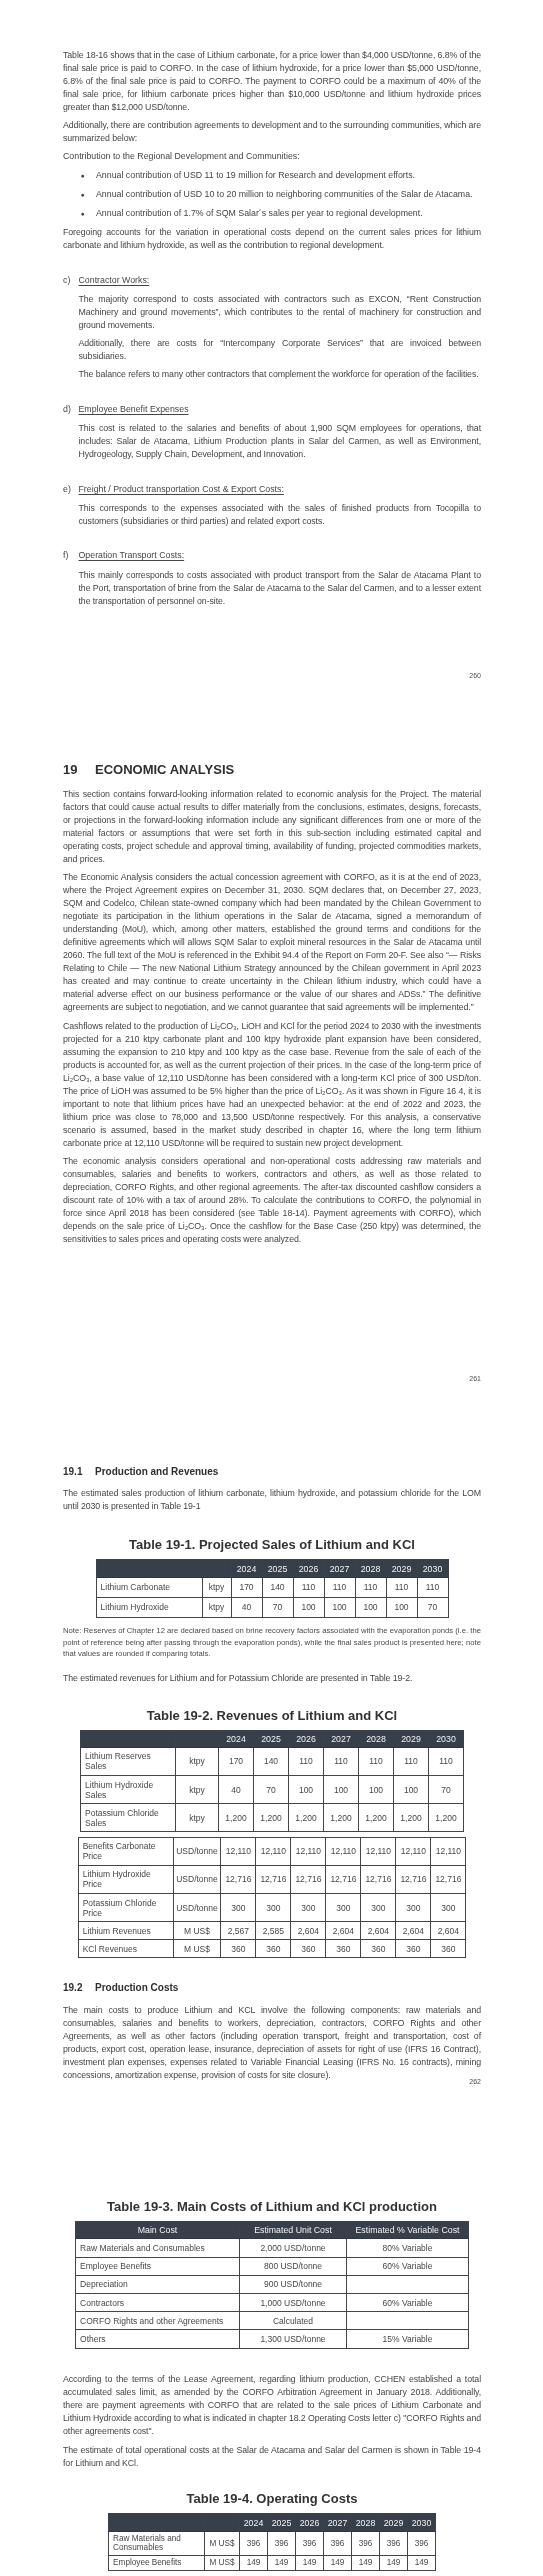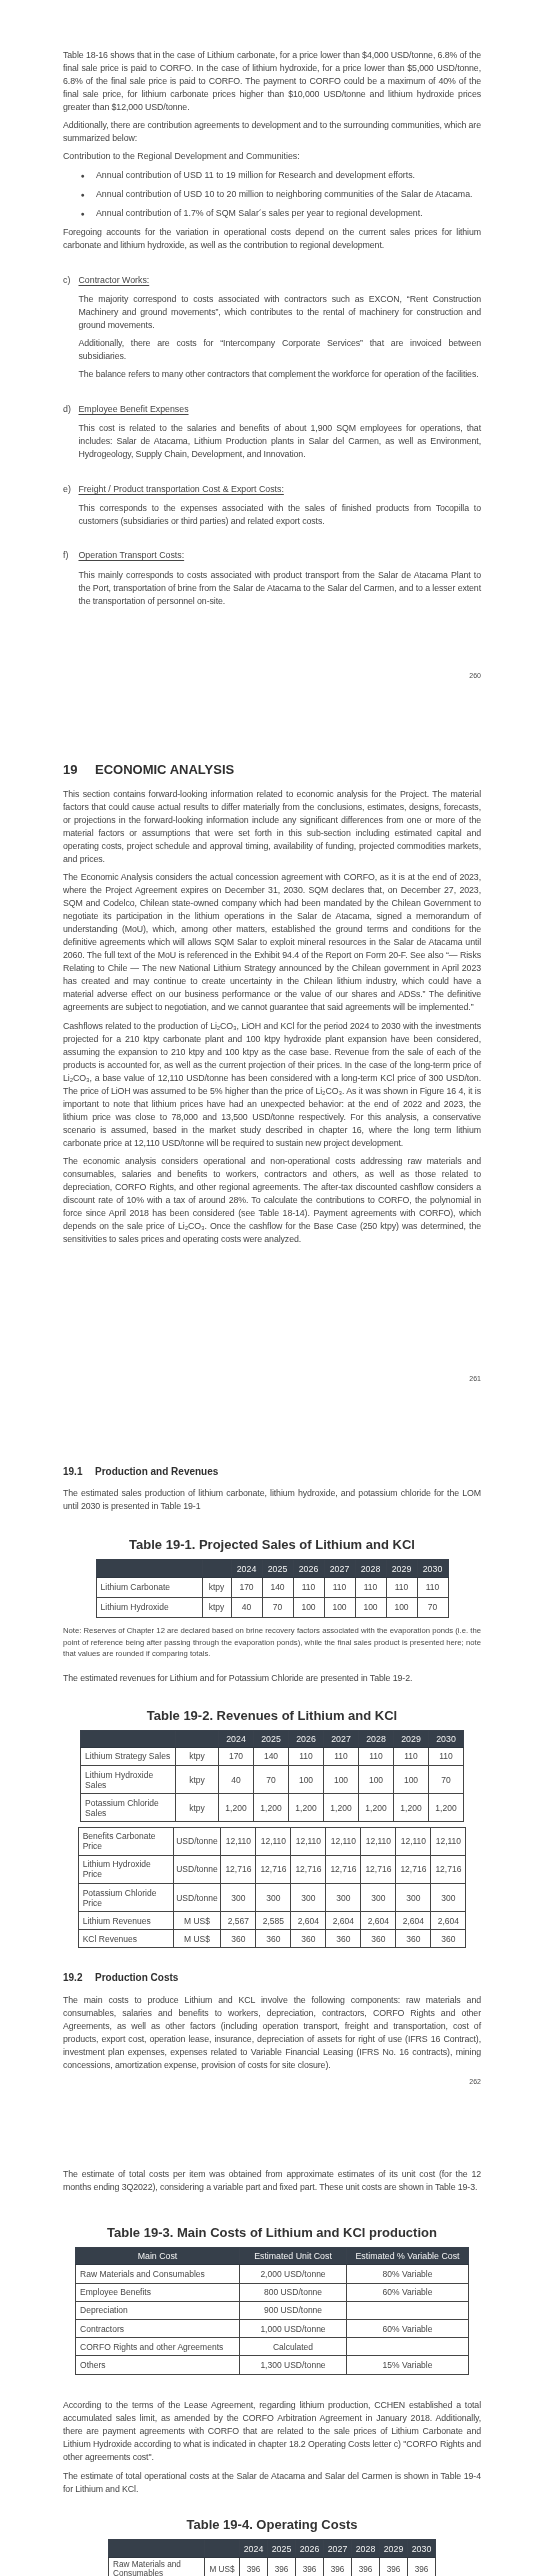--- a/index.html
+++ b/index.html
@@ -201,21 +201,21 @@
               <th>2025</th>
               <th>2026</th>
               <th>2027</th>
               <th>2028</th>
               <th>2029</th>
               <th>2030</th>
             </tr>
           </thead>
           <tbody>
             <tr>
-              <td class="lbl">Lithium Strategy Sales</td>
+              <td class="lbl">Lithium Reserves Sales</td>
               <td>ktpy</td>
               <td>170</td>
               <td>140</td>
               <td>110</td>
               <td>110</td>
               <td>110</td>
               <td>110</td>
               <td>110</td>
             </tr>
             <tr>
@@ -317,21 +317,20 @@
         <span class="h-num">19.2</span>
         <span>Production Costs</span>
       </div>
       <p class="para mt-14">The main costs to produce Lithium and KCL involve the following components: raw materials and consumables, salaries and benefits to workers, depreciation, contractors, CORFO Rights and other Agreements, as well as other factors (including operation transport,  freight and transportation, cost of products, export cost, operation lease, insurance, depreciation of assets for right of use (IFRS 16 Contract), investment plan expenses, expenses related to Variable Financial Leasing (IFRS No. 16 contracts), mining concessions, amortization expense, provision of costs for site closure).</p>
     </div>
     <div class="page-number">262</div>
   </section>
 
   <section class="page page-4">
     <div class="content">
-      <p class="para">The estimate of total costs per item was obtained from approximate estimates of its unit cost (for the 12 months ending 3Q2022), considering a variable part and fixed part. These unit costs are shown in Table 19-3.</p>
       <div class="caption" style="margin-top:31px;">Table 19-3. Main Costs of Lithium and KCl production</div>
       <table class="doc-table t-19-3" id="table-19-3">
           <colgroup>
             <col style="width: 164px;">
             <col style="width: 107px;">
             <col style="width: 122px;">
           </colgroup>
           <thead>
             <tr>
               <th>Main Cost</th>

